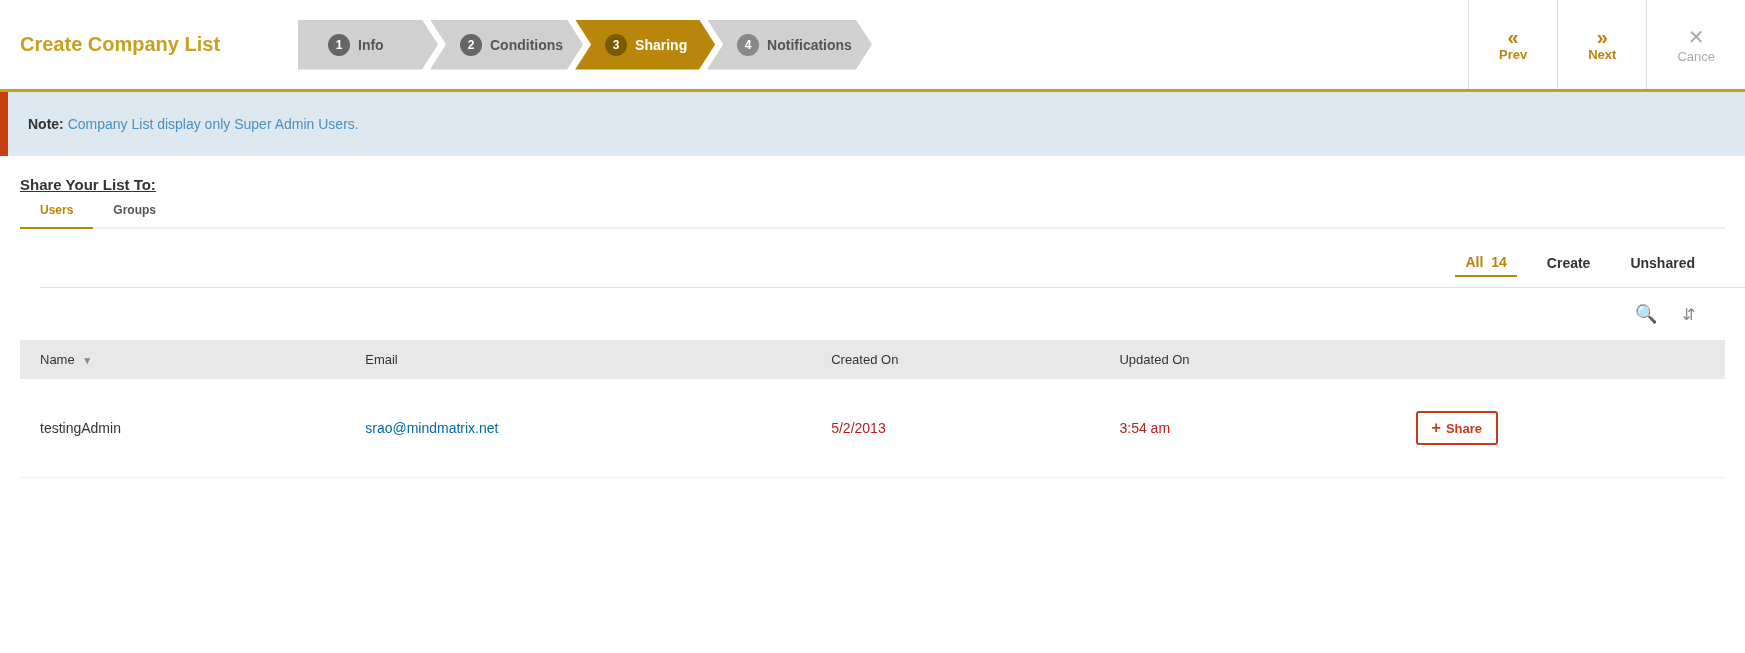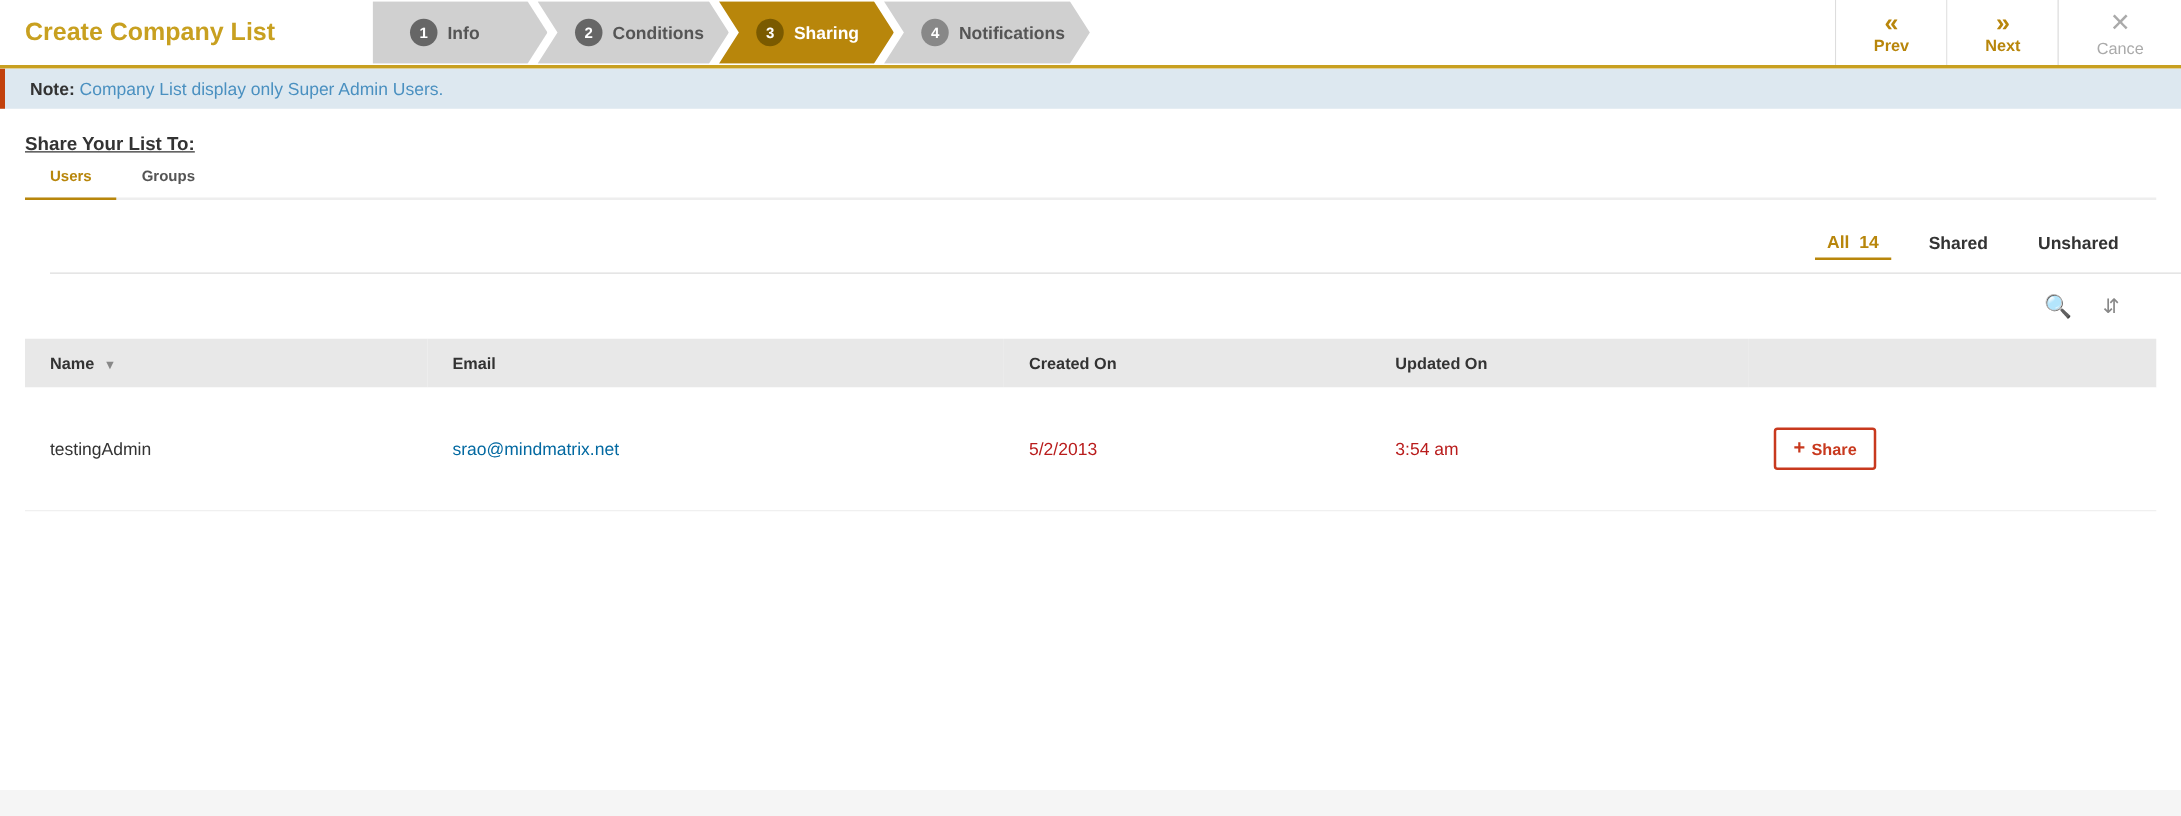--- a/index.html
+++ b/index.html
@@ -4,21 +4,21 @@
   <style>
     * { box-sizing: border-box; margin: 0; padding: 0; font-family: Arial, sans-serif; }
     body { background: #f5f5f5; width: 1745px; min-height: 653px; overflow-x: hidden; }
 
     
     .header {
       display: flex;
       align-items: center;
       background: #fff;
       border-bottom: 3px solid #c8a020;
-      height: 55px;
+      height: 92px;
     }
 
     .page-title {
       color: #c8a020;
       font-size: 20px;
       font-weight: bold;
       padding: 0 20px;
       white-space: nowrap;
       min-width: 298px;
     }
@@ -129,22 +129,22 @@
 
     
     .content {
       background: #fff;
       min-height: 577px;
     }
 
     
     .note-banner {
       background: #dde8f0;
-      border-left: 4px solid #c2410c;
-      padding: 8px 20px;
+      border-left: 8px solid #c2410c;
+      padding: 24px 20px;
       font-size: 14px;
       color: #333;
     }
 
     .note-banner .note-label {
       font-weight: bold;
       color: #333;
     }
 
     .note-banner .note-text {
@@ -259,21 +259,21 @@
       font-size: 14px;
     }
 
     .data-table thead tr {
       background: #e8e8e8;
     }
 
     .data-table thead th {
       padding: 12px 20px;
       text-align: left;
-      font-weight: bold;
+      font-weight: normal;
       color: #333;
       font-size: 13px;
     }
 
     .data-table thead th .sort-arrow {
       color: #888;
       font-size: 10px;
       margin-left: 4px;
     }
 
@@ -374,21 +374,21 @@
         <span>Groups</span>
       </div>
     </div>
 
     <div class="filter-bar">
       <div class="filter-item active">
         <span>All</span>
         <span class="count">14</span>
       </div>
       <div class="filter-item">
-        <span>Shared</span>
+        <span>Create</span>
       </div>
       <div class="filter-item">
         <span>Unshared</span>
       </div>
     </div>
 
     <div class="filter-divider"></div>
 
     <div class="action-bar">
       <div class="search-icon-btn">🔍</div>

